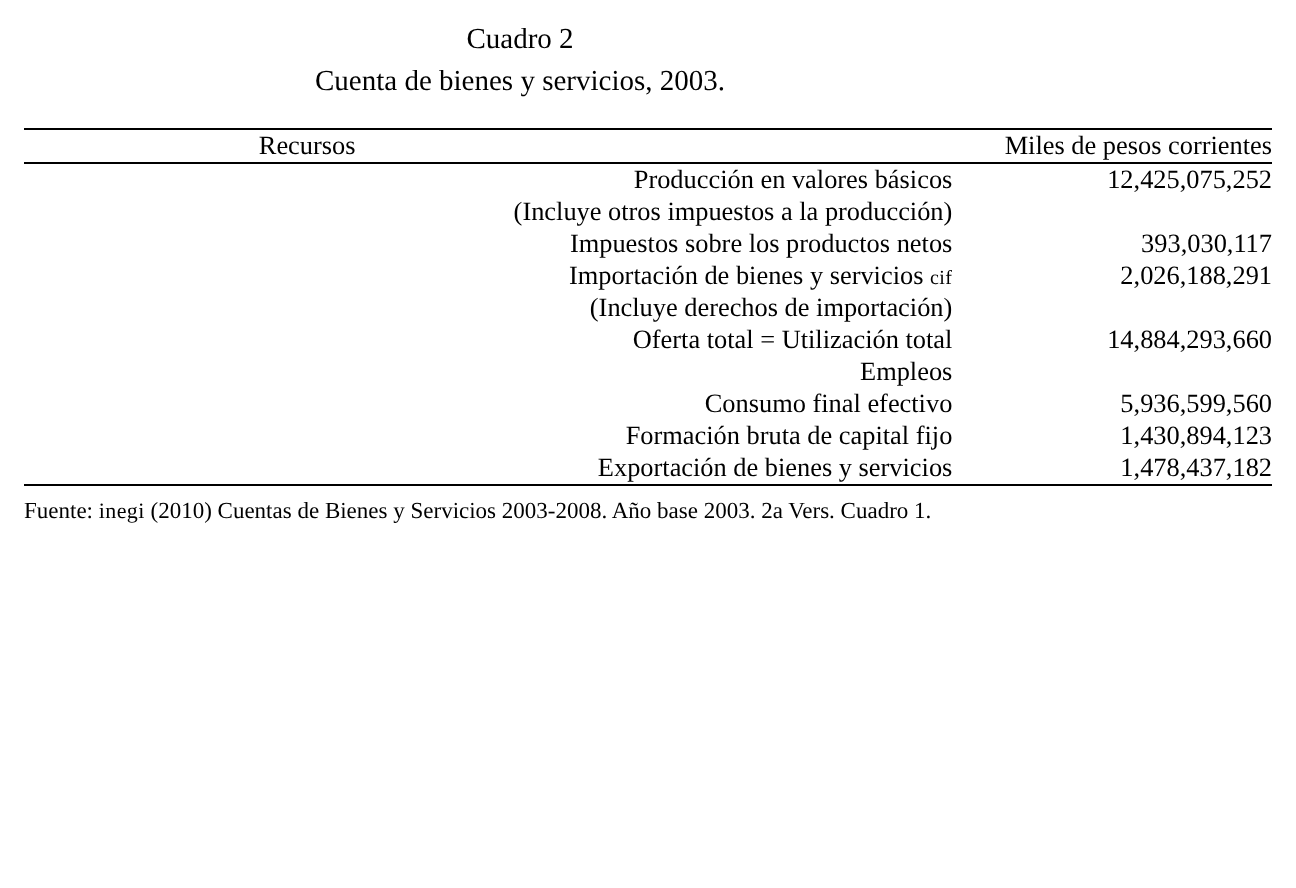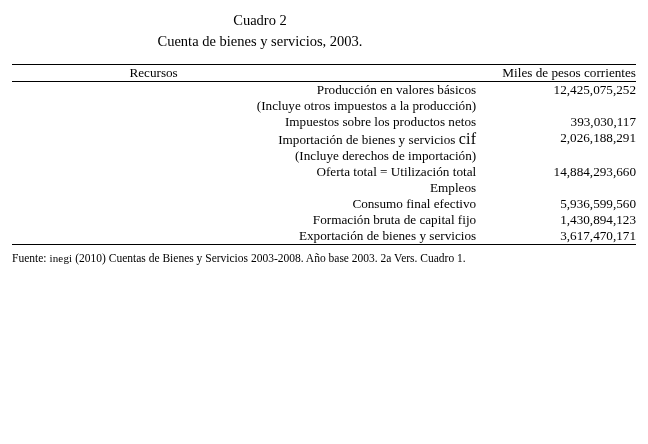--- a/index.html
+++ b/index.html
@@ -64,21 +64,21 @@
     padding: 5px 0 4px 0;
   }
   .indent {
     padding-left: 20px !important;
   }
   .sub {
     display: block;
     padding-left: 0;
   }
   .smallcaps {
-    font-size: 16px;
+    font-size: 10px;
     letter-spacing: 0.2px;
   }
   .footnote {
     font-size: 11.5px;
     padding-top: 6px;
     line-height: 1.3;
   }
   .footnote .smallcaps { font-size: 11px; }
 </style>
 </head>
@@ -155,21 +155,21 @@
           <span>Formación bruta de capital fijo</span>
         </td>
         <td class="col-value">1,430,894,123</td>
       </tr>
 
 
       <tr class="item">
         <td class="col-label indent">
           <span>Exportación de bienes y servicios</span>
         </td>
-        <td class="col-value">3,617,470,171</td>
+        <td class="col-value">1,478,437,182</td>
       </tr>
 
     </tbody>
   </table>
 
   <hr class="rule">
 
   <div class="footnote">
     <span>Fuente: </span><span class="smallcaps">inegi</span><span> (2010) Cuentas de Bienes y Servicios 2003-2008. Año base 2003. 2a Vers. Cuadro 1.</span>
   </div>

